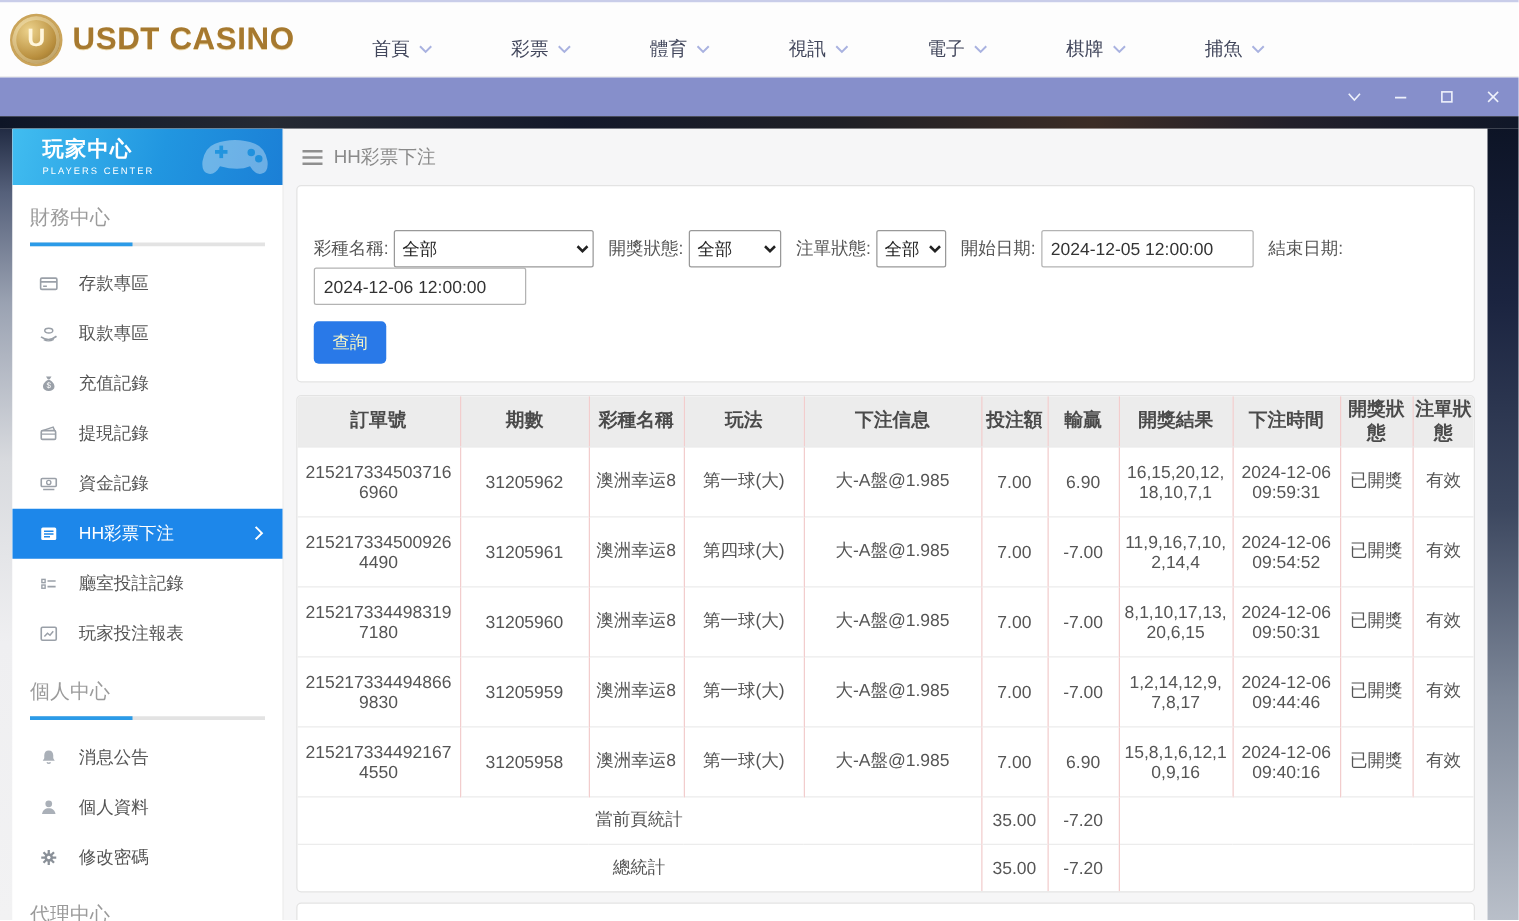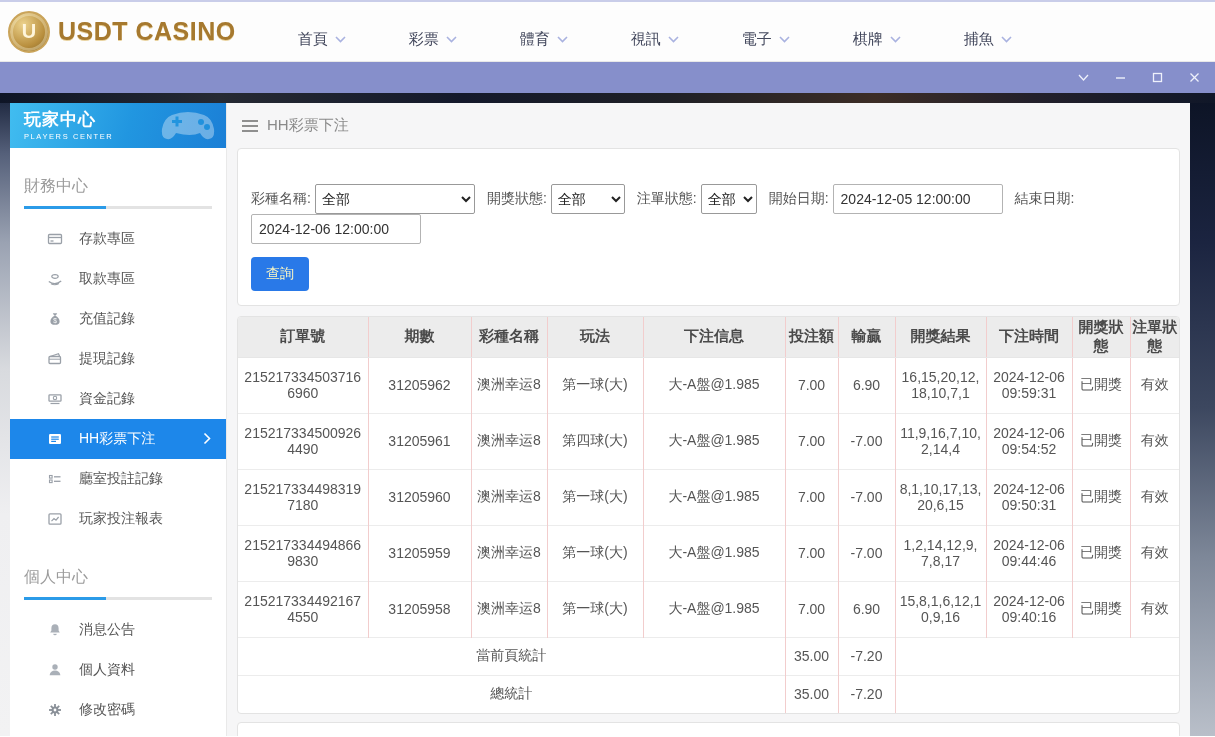--- a/index.html
+++ b/index.html
@@ -38,28 +38,28 @@
   
   .content { display:flex; height:633px; }
   .left-strip { width:10px;
     background:linear-gradient(180deg,#222c44 0%,#55607a 8%,#9aa2b2 22%,#d8dade 42%,#efeff1 65%,#f2f2f3 100%); }
   .right-strip { width:25px;
     background:linear-gradient(180deg,#0d1426 0%,#1b2440 22%,#3c475f 48%,#7e8899 72%,#b9bfc9 100%); }
 
   
   .sidebar { width:217px; background:#fff; border-right:1px solid #e9e9e9; }
   .sb-header { height:45px; background:linear-gradient(105deg,#41bdf0 0%,#2196e0 55%,#1b7fd6 100%);
-    color:#fff; padding:5px 0 0 14px; position:relative; overflow:hidden; }
+    color:#fff; padding:5px 0 0 24px; position:relative; overflow:hidden; }
   .sb-header .t1 { font-size:17px; font-weight:bold; letter-spacing:1px; }
   .sb-header .t2 { font-size:7.5px; letter-spacing:1.6px; margin-top:1px; }
   .sb-header svg.pad { position:absolute; right:8px; top:4px; opacity:.35; }
-  .sb-section-label { font-size:16px; color:#9b9b9b; margin:28px 0 0 14px; }
+  .sb-section-label { font-size:16px; color:#9b9b9b; margin:16px 0 0 14px; }
   .sb-underline { height:3px; background:#e3e3e3; margin:9px 14px 10px 14px; }
   .sb-underline .blue { width:82px; height:3px; background:#2b9be8; }
-  .sb-item { height:40px; display:flex; align-items:center; padding-left:36px;
+  .sb-item { height:40px; display:flex; align-items:center; padding-left:20px;
     cursor:pointer; color:#555; font-size:14px; position:relative; }
   .sb-item .ic { width:17px; display:flex; justify-content:center; margin-right:16px; }
   .sb-item.active { background:#1d87ea; color:#fff; }
   .sb-item.active .chev { position:absolute; right:15px; top:13px; }
 
   
   .main { flex:1; background:#f6f6f7; padding:0 10px; overflow:hidden; }
   .breadcrumb { height:45px; display:flex; align-items:center; padding-left:5px; }
   .burger { width:16px; display:flex; flex-direction:column; gap:3px; }
   .burger i { height:2px; background:#8f8f8f; display:block; }

